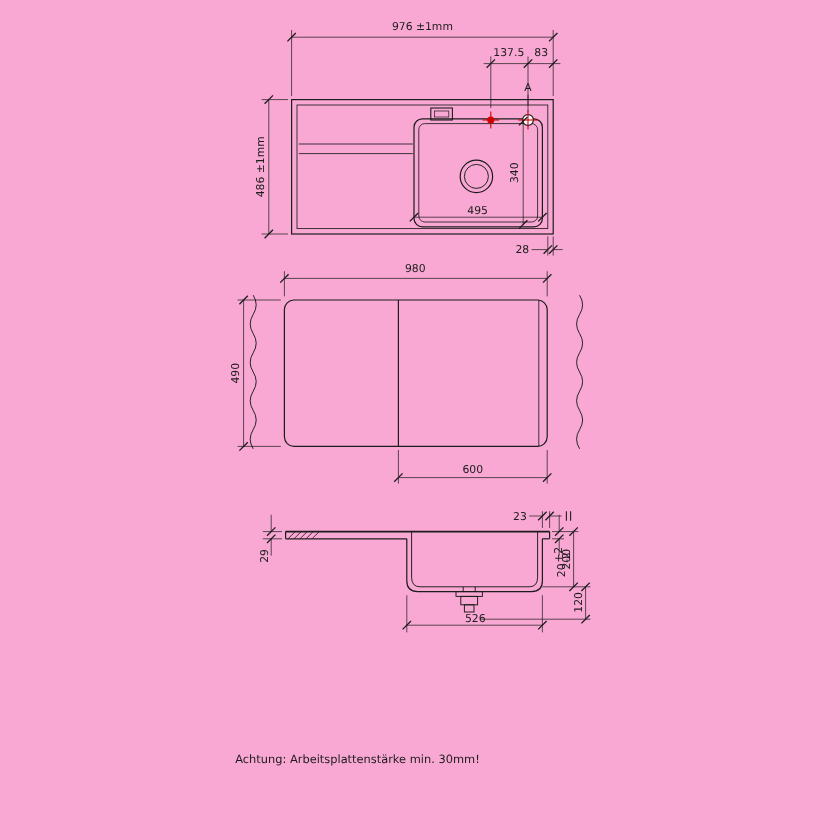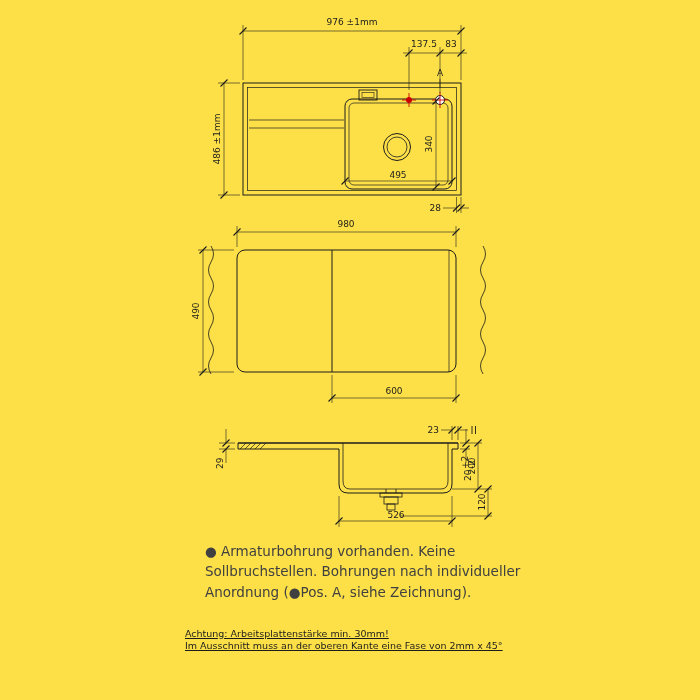--- a/index.html
+++ b/index.html
@@ -1,23 +1,23 @@
 <!DOCTYPE html>
 <html><head>
 <meta charset="utf-8">
 <style>
   html,body{margin:0;padding:0;background:#ffffff;}
-  .page{position:relative;width:700px;height:700px;background:#fde047;overflow:hidden;
+  .page{position:relative;width:700px;height:700px;background:#f9a8d4;overflow:hidden;
         font-family:"DejaVu Sans",sans-serif;}
   svg.drawing{position:absolute;top:0;left:0;}
   svg text{fill:#1c1c1c;stroke:none;font-size:9px;font-family:"DejaVu Sans",sans-serif;}
   .note-main{position:absolute;left:205px;top:541px;width:320px;
              font-size:13.5px;line-height:1.5;color:#404040;}
-  .note-small{position:absolute;left:185px;top:628px;width:420px;
-              font-size:9.5px;line-height:1.27;color:#1c1c1c;text-decoration:underline;}
+  .note-small{position:absolute;left:196px;top:628px;width:420px;
+              font-size:9.5px;line-height:1.27;color:#1c1c1c;}
 </style>
 </head>
 <body>
 
 <div class="page">
 
 <svg class="drawing" width="700" height="535" viewBox="0 0 700 535">
   <defs>
     <g id="tk">
           <line x1="-3.5" y1="3.5" x2="3.5" y2="-3.5" stroke-width="1.1"></line>
@@ -208,24 +208,18 @@
       <line x1="452" y1="496" x2="452" y2="527"></line>
       <line x1="339" y1="521" x2="452" y2="521"></line>
       <use href="#tk" x="339" y="521"></use>
           <use href="#tk" x="452" y="521"></use>
       <text x="396" y="518" text-anchor="middle">526</text>
     </g>
 
   </g>
 </svg>
 
-<div class="note-main">
-  <div>● Armaturbohrung vorhanden. Keine</div>
-  <div>Sollbruchstellen. Bohrungen nach individueller</div>
-  <div>Anordnung (●Pos. A, siehe Zeichnung).</div>
-</div>
 
 <div class="note-small">
   <div>Achtung: Arbeitsplattenstärke min. 30mm!</div>
-  <div>Im Ausschnitt muss an der oberen Kante eine Fase von 2mm x 45°</div>
 </div>
 
 </div>
 
 </body></html>

